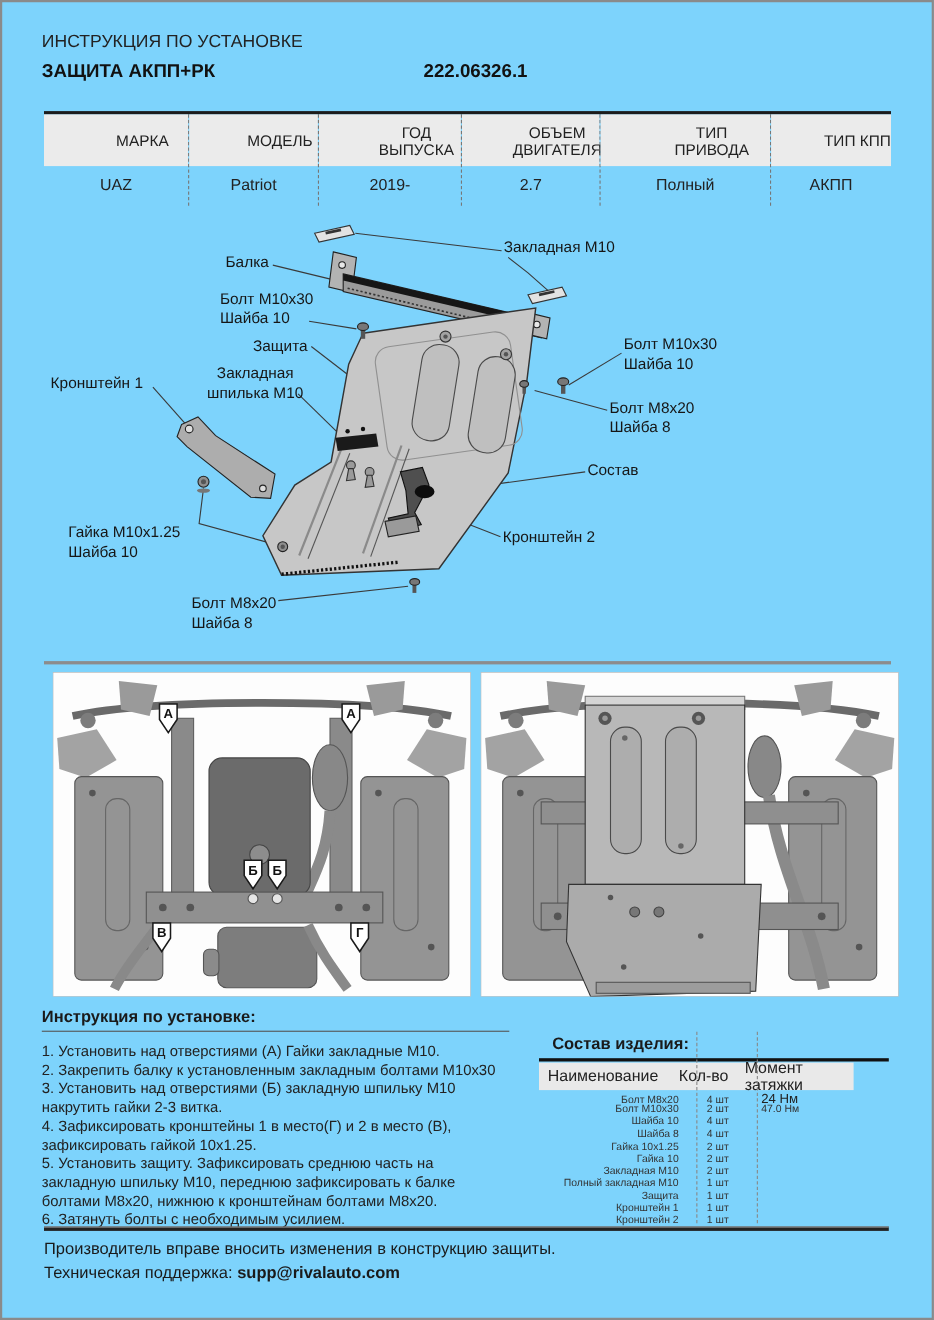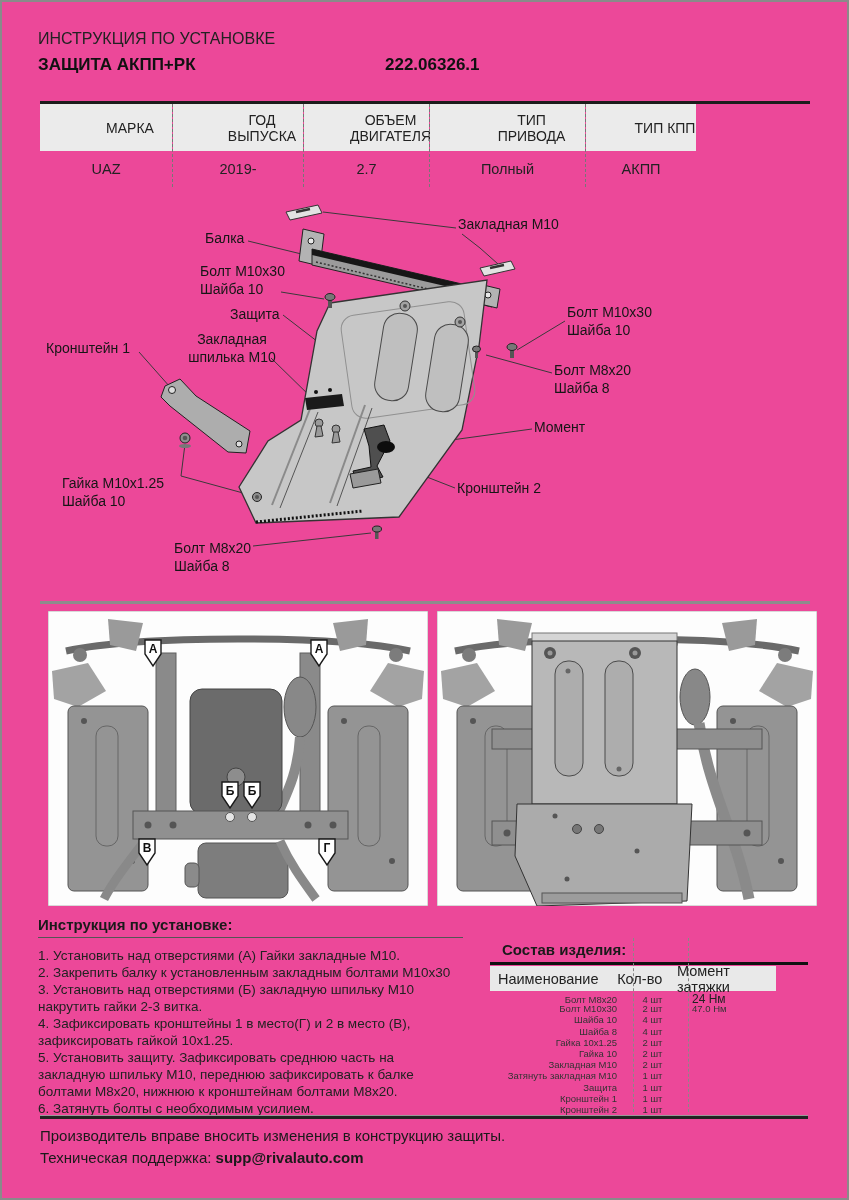--- a/index.html
+++ b/index.html
@@ -1,16 +1,16 @@
 <!DOCTYPE html>
 <html><head>
 <meta charset="utf-8">
 <style>
   html,body{margin:0;padding:0;background:#fff;}
-  .page{position:relative;width:849px;height:1200px;background:#ec4899;overflow:hidden;
+  .page{position:relative;width:849px;height:1200px;background:#7dd3fc;overflow:hidden;
         font-family:"Liberation Sans",sans-serif;color:#1a1a1a;
         box-shadow:inset 0 0 0 2px #8a8a8a;}
   .abs{position:absolute;}
   .t1{font-size:16px;color:#222;}
   .t2{font-size:17px;font-weight:bold;color:#111;}
   
   .vtable{display:flex;border-top:3px solid #1c1c1c;}
   .vcol{display:flex;flex-direction:column;}
   .vcol + .vcol{border-left:1px dashed #777;}
   .vhead{height:47px;background:#ebebeb;display:flex;align-items:center;justify-content:center;
@@ -44,20 +44,26 @@
   <div class="abs t2" style="left:38px;top:55px;">ЗАЩИТА АКПП+РК</div>
   <div class="abs t2" style="left:385px;top:55px;">222.06326.1</div>
 
   <div class="abs vtable" style="left:40px;top:101px;width:770px;">
     <div class="vcol" style="width:132px;">
       <div class="vhead">
           <span>МАРКА</span>
         </div>
       <div class="vval">UAZ</div>
     </div>
+    <div class="vcol" style="width:118px;">
+      <div class="vhead">
+          <span>МОДЕЛЬ</span>
+        </div>
+      <div class="vval">Patriot</div>
+    </div>
     <div class="vcol" style="width:130px;">
       <div class="vhead">
           <span>ГОД ВЫПУСКА</span>
         </div>
       <div class="vval">2019-</div>
     </div>
     <div class="vcol" style="width:125px;">
       <div class="vhead">
           <span>ОБЪЕМ ДВИГАТЕЛЯ</span>
         </div>
@@ -190,21 +196,21 @@
   <div class="lbl" style="left:46px;top:340px;">Кронштейн 1</div>
   <div class="lbl" style="left:458px;top:216px;">Закладная М10</div>
   <div class="lbl" style="left:567px;top:304px;">
     <div>Болт М10х30</div>
     <div>Шайба 10</div>
   </div>
   <div class="lbl" style="left:554px;top:362px;">
     <div>Болт М8х20</div>
     <div>Шайба 8</div>
   </div>
-  <div class="lbl" style="left:534px;top:419px;">Момент</div>
+  <div class="lbl" style="left:534px;top:419px;">Состав</div>
   <div class="lbl" style="left:457px;top:480px;">Кронштейн 2</div>
   <div class="lbl" style="left:62px;top:475px;">
     <div>Гайка М10х1.25</div>
     <div>Шайба 10</div>
   </div>
   <div class="lbl" style="left:174px;top:540px;">
     <div>Болт М8х20</div>
     <div>Шайба 8</div>
   </div>
 
@@ -367,21 +373,21 @@
       <span class="pc1">Гайка 10</span>
       <span class="pc2">2 шт</span>
       <span class="pc3"></span>
     </div>
     <div class="prow">
       <span class="pc1">Закладная М10</span>
       <span class="pc2">2 шт</span>
       <span class="pc3"></span>
     </div>
     <div class="prow">
-      <span class="pc1">Затянуть закладная М10</span>
+      <span class="pc1">Полный закладная М10</span>
       <span class="pc2">1 шт</span>
       <span class="pc3"></span>
     </div>
     <div class="prow">
       <span class="pc1">Защита</span>
       <span class="pc2">1 шт</span>
       <span class="pc3"></span>
     </div>
     <div class="prow">
       <span class="pc1">Кронштейн 1</span>

